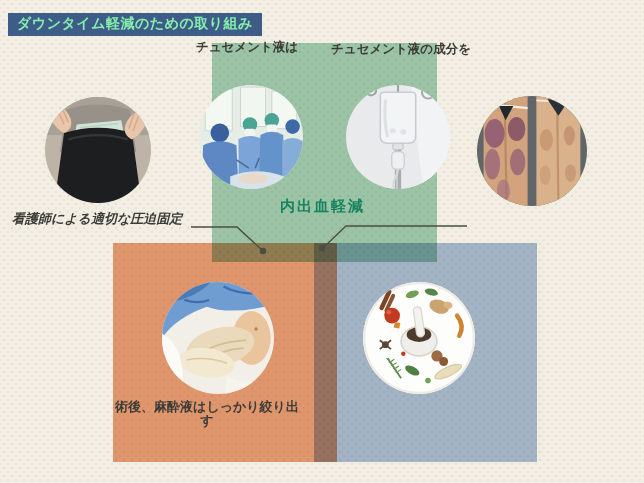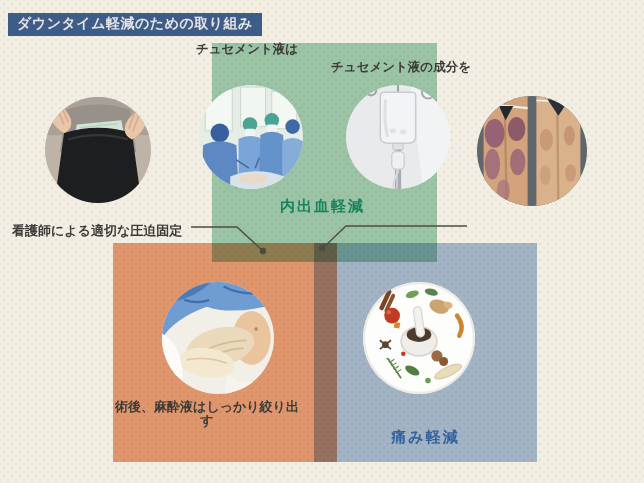--- a/index.html
+++ b/index.html
@@ -14,21 +14,21 @@
     background-color:var(--bg,#f2eee3);
     background-image:
       radial-gradient(circle,#e4decc 1.1px,transparent 1.3px),
       radial-gradient(circle,#eae4d4 1.1px,transparent 1.3px);
     background-size:8px 8px,8px 8px;
     background-position:0 0,4px 4px;
   }
   .title-box{
     position:absolute;left:8px;top:13px;
     background:var(--title-bg,#3d5c88);
-    color:#e5e5e5;
+    color:#86efac;
     font-size:14px;font-weight:bold;
     padding:2px 9px 3px 9px;
     letter-spacing:0.5px;
     z-index:5;
   }
   .color-box{
     position:absolute;
     mix-blend-mode:multiply;
     z-index:1;
   }
@@ -52,28 +52,28 @@
     position:absolute;left:0;top:0;width:644px;height:483px;
     z-index:3;pointer-events:none;
   }
   .lbl{
     position:absolute;z-index:4;
     color:var(--label-text,#3b3b38);
     font-weight:bold;
     text-align:center;
   }
   .lbl-small{font-size:12.5px;line-height:13.5px;}
-  .lbl-top-inject{left:176px;top:42px;width:142px;}
-  .lbl-top-blend{left:329px;top:42px;width:144px;margin-top:18px;}
+  .lbl-top-inject{left:176px;top:42px;width:142px;font-family:Liberation Mono, monospace;}
+  .lbl-top-blend{left:329px;top:42px;width:144px;}
   .lbl-section{
     font-size:15px;letter-spacing:2px;line-height:16px;
   }
   .lbl-green{left:212px;top:198px;width:221px;color:var(--green-text,#16835f);}
   .lbl-callout{font-size:13px;line-height:14px;text-align:left;white-space:nowrap;}
-  .lbl-compression{left:12px;top:224px;}
+  .lbl-compression{left:12px;top:212px;font-style:italic;}
   .lbl-drip{left:471px;top:219px;}
   .lbl-caption{font-size:13px;line-height:14px;}
   .lbl-caption-orange{left:113px;top:400px;width:188px;}
   .lbl-caption-blue{left:314px;top:400px;width:223px;}
   .lbl-orange{left:113px;top:429px;width:224px;color:var(--orange-text,#d8472b);}
   .lbl-blue{left:314px;top:429px;width:223px;color:var(--blue-text,#33619b);}
 </style>
 </head>
 <body>
 
@@ -239,15 +239,14 @@
   <div class="lbl lbl-small lbl-top-blend">
     <div>チュセメント液の成分を</div>
   </div>
 
   <div class="lbl lbl-section lbl-green">内出血軽減</div>
 
   <div class="lbl lbl-callout lbl-compression">看護師による適切な圧迫固定</div>
 
   <div class="lbl lbl-caption lbl-caption-orange">術後、麻酔液はしっかり絞り出す</div>
 
-  <div class="lbl lbl-section lbl-blue">痛み軽減</div>
 
 </div>
 
 </body></html>

